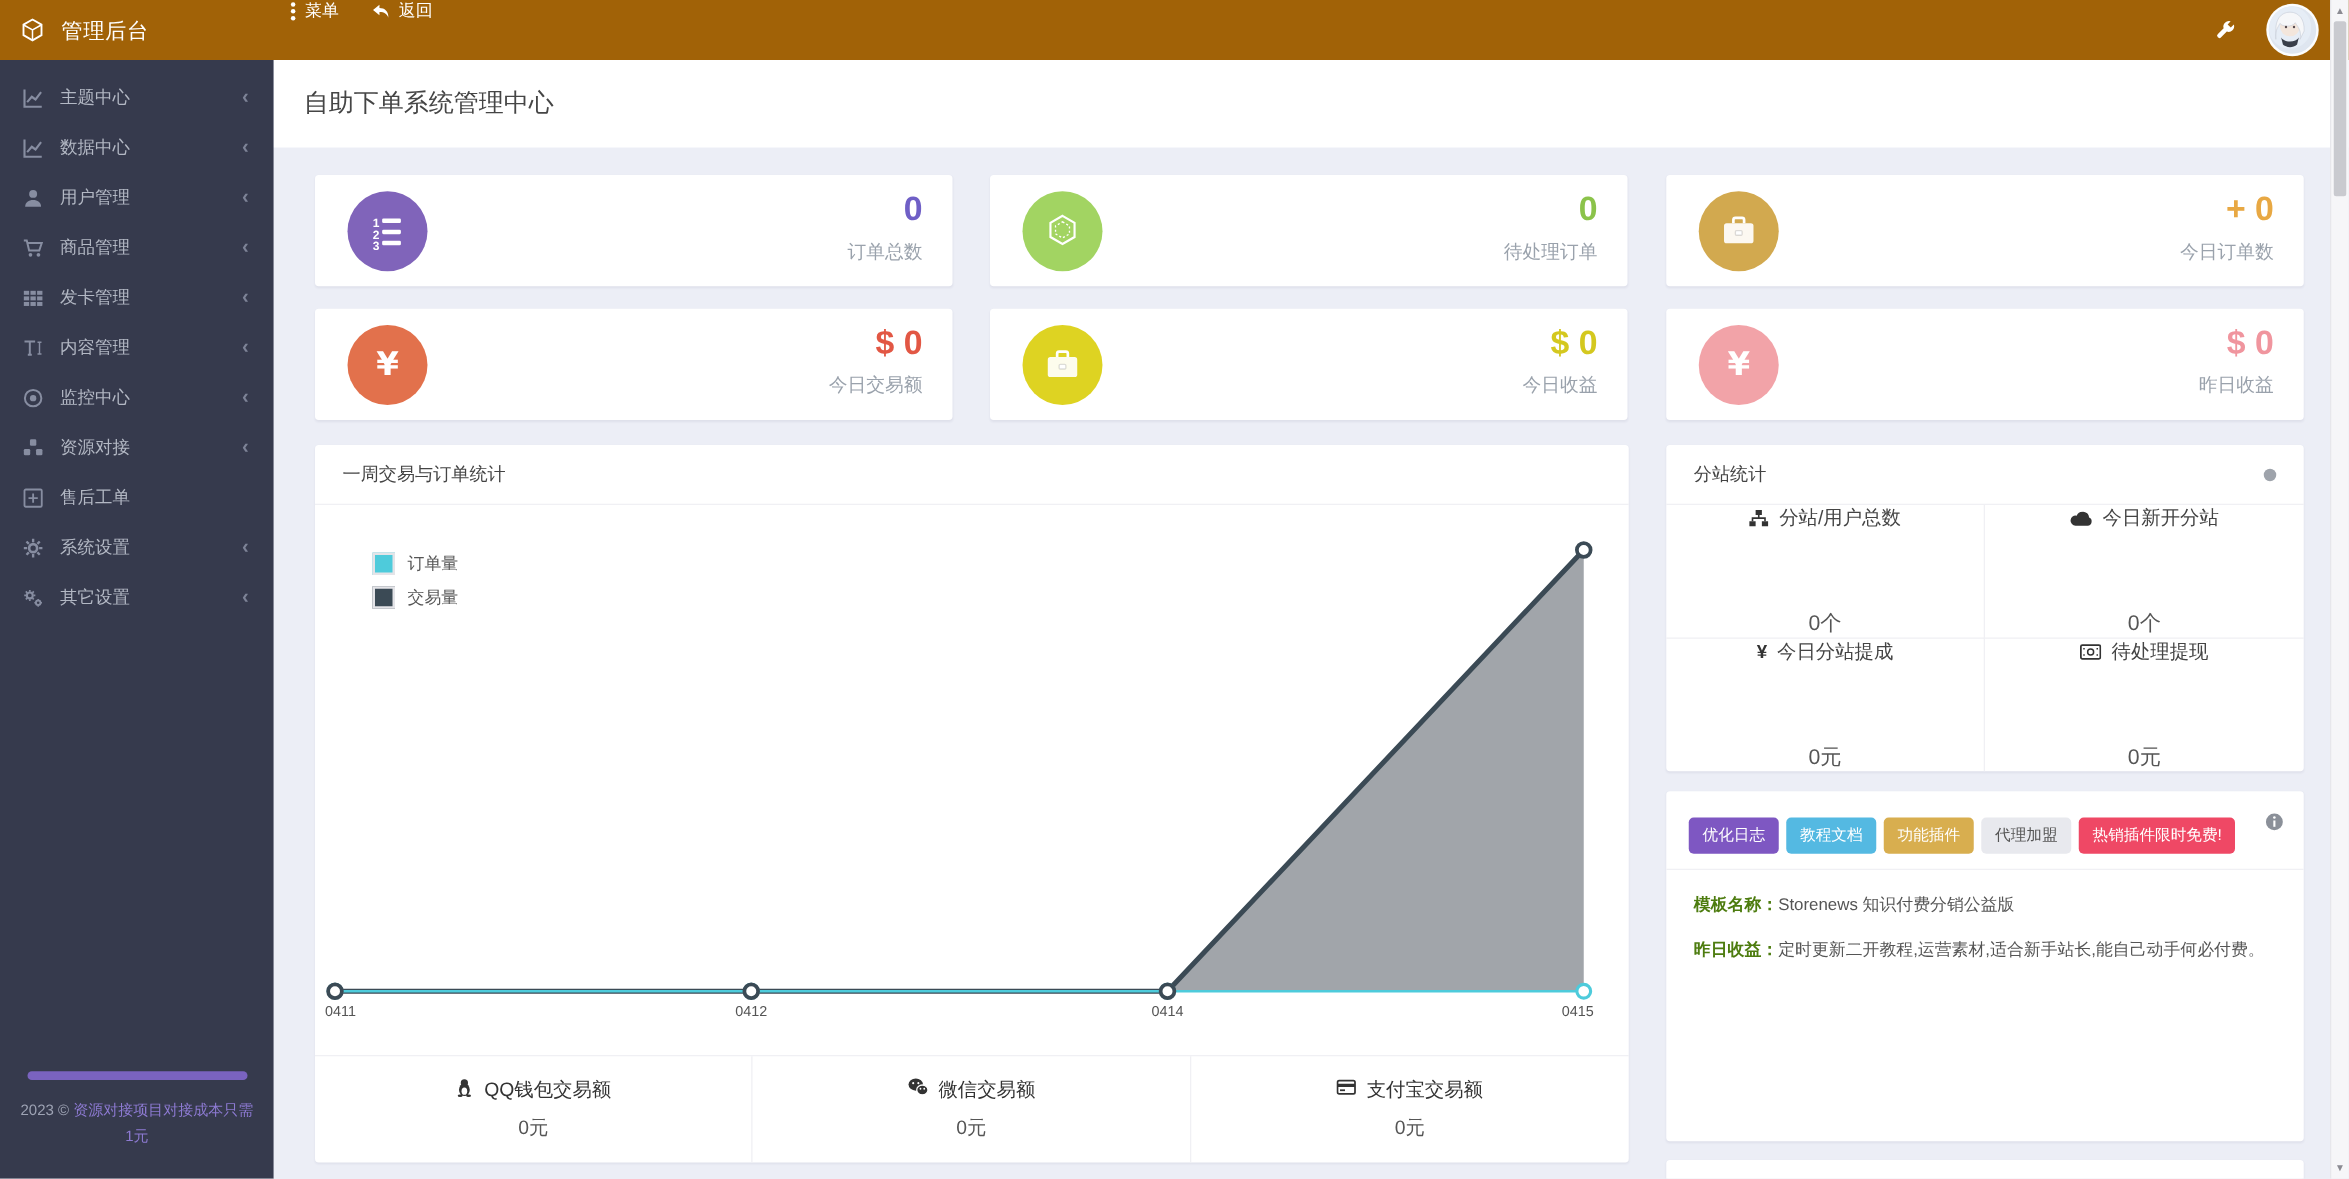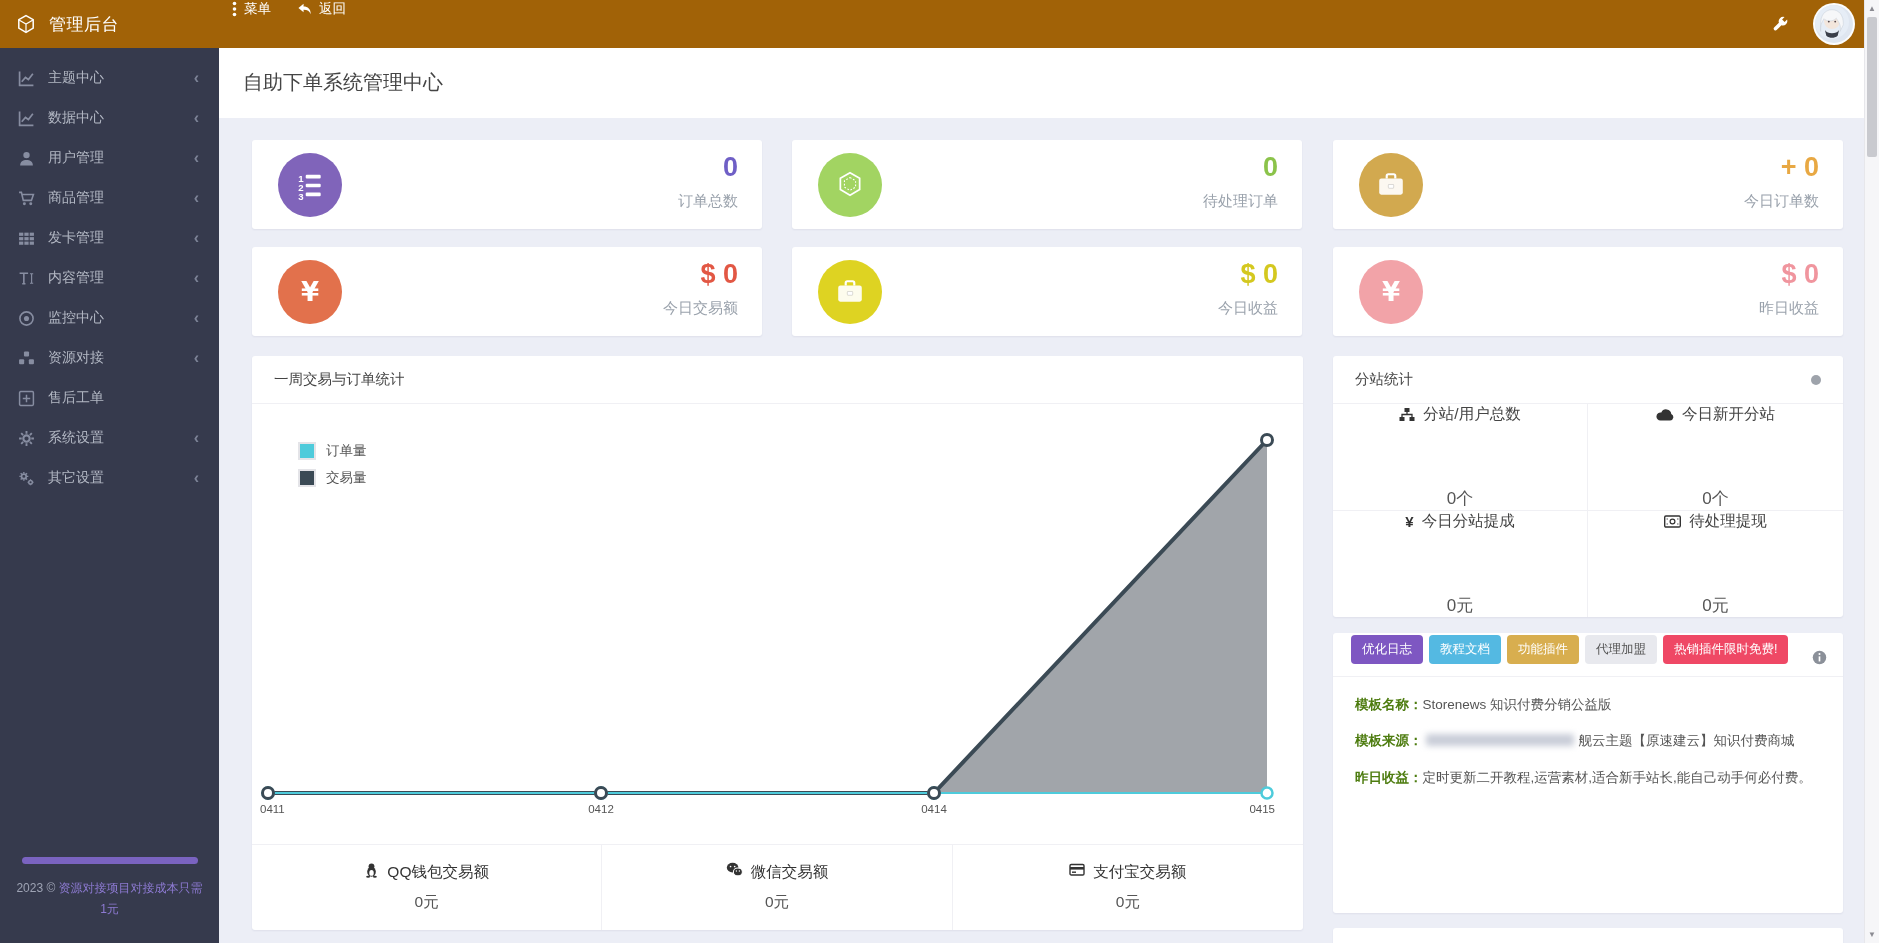--- a/index.html
+++ b/index.html
@@ -57,21 +57,21 @@
   .branch-grid{position:absolute;top:48px;left:0;right:0;bottom:0;display:grid;grid-template-columns:1fr 1fr;grid-template-rows:1fr 1fr}
   .branch-cell{display:flex;flex-direction:column;align-items:center;justify-content:space-between;gap:11px}
   .bc-br{border-right:1px solid #f0f0f4}
   .bc-bb{border-bottom:1px solid #f0f0f4}
   .branch-label{display:flex;align-items:center;gap:8px;font-size:15.5px;color:#444}
   .branch-value{font-size:17px;color:#555}
   .dot{width:10px;height:10px;border-radius:50%;background:#9ea3ab;margin-left:auto}
   .yen-sm{font-weight:700;font-size:15px;color:#333}
 
   
-  .tabs{position:relative;padding:2px 16px 12px 18px;border-bottom:1px solid #f0f0f4}
+  .tabs{position:relative;padding:21px 16px 12px 18px;border-bottom:1px solid #f0f0f4}
   .tab{display:inline-block;padding:6px 11px;border-radius:4px;font-size:12.5px;margin-right:6px;cursor:pointer;white-space:nowrap}
   .info-ic{position:absolute;right:16px;top:17px;cursor:pointer}
   .promo-body{padding:17px 22px 0}
   .promo-p{margin:0 0 14px;font-size:13.5px;line-height:1.65;color:#555}
   .promo-p b{color:#4d7c0f}
   .redact{display:inline-block;width:148px;height:12px;background:#c9cdd8;filter:blur(3px);border-radius:2px;margin:0 5px -1px 3px}
 
   
   .scroll{position:absolute;right:0;top:0;width:14px;height:943px;background:#f6f6f8;border-left:1px solid #e7e7eb;z-index:9;cursor:pointer}
   .scroll .arr{position:absolute;left:0;width:14px;text-align:center;font-size:8px;color:#8b8b92}
@@ -474,21 +474,20 @@
       <span class="info-ic">
         <svg width="15" height="15" viewBox="0 0 16 16">
             <circle cx="8" cy="8" r="7.2" fill="#8b9099"></circle>
             <rect x="7.1" y="6.8" width="1.8" height="5.4" fill="#fff"></rect>
             <circle cx="8" cy="4.3" r="1.1" fill="#fff"></circle>
           </svg>
       </span>
     </div>
     <div class="promo-body">
       <p class="promo-p"><b>模板名称：</b><span>Storenews 知识付费分销公益版</span></p>
-      <p class="promo-p"><b>模板来源：</b><span class="redact"></span><span>舰云主题【原速建云】知识付费商城</span></p>
       <p class="promo-p"><b>昨日收益：</b><span>定时更新二开教程,运营素材,适合新手站长,能自己动手何必付费。</span></p>
     </div>
   </div>
 
   <div class="panel" style="left:1114px;top:880px;width:510px;height:40px"></div>
 </div>
 
 <div class="scroll">
   <span class="arr" style="top:4px">▲</span>
   <div class="thumb"></div>

